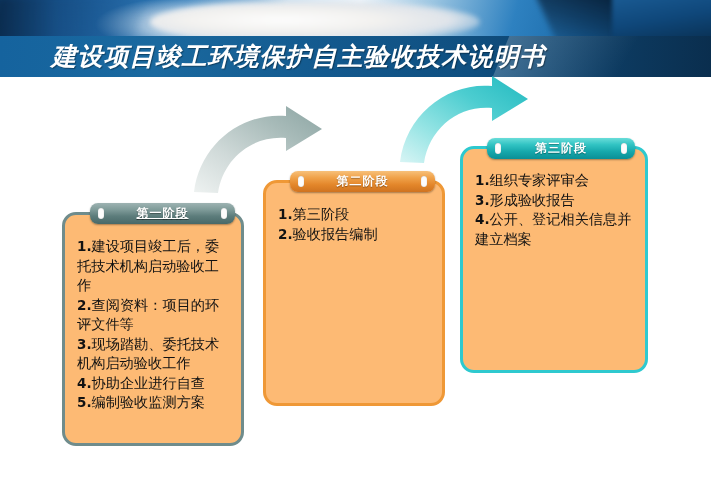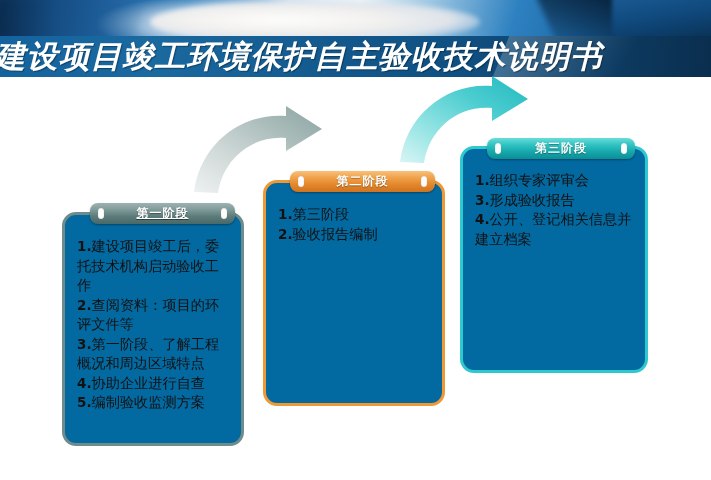--- a/index.html
+++ b/index.html
@@ -46,31 +46,31 @@
   }
   .banner .glow{
     position:absolute;right:30px;top:0;width:180px;height:41px;
     background:linear-gradient(100deg, rgba(255,255,255,0.22) 0%, rgba(255,255,255,0.0) 70%);
     transform:skewX(-22deg);
   }
   .banner-title{
     position:absolute;left:0;top:0;width:597px;height:41px;
     display:flex;align-items:center;justify-content:center;
     color:#ffffff;font-style:italic;font-weight:700;
-    font-size:31px;letter-spacing:1px;white-space:nowrap;
+    font-size:25px;letter-spacing:1px;white-space:nowrap;
     text-shadow:1px 1px 1px rgba(0,0,0,0.35);
   }
 
   
   .arrow-svg{position:absolute;pointer-events:none;}
   #arrow1{left:190px;top:104px;}
   #arrow2{left:396px;top:74px;}
 
   
-  .stage{position:absolute;background:#0369a1;border-style:solid;border-radius:14px;box-sizing:border-box;}
+  .stage{position:absolute;background:#fdba74;border-style:solid;border-radius:14px;box-sizing:border-box;}
   #stage1{left:62px;top:212px;width:182px;height:234px;border-width:3px;border-color:#6f8c8c;}
   #stage2{left:263px;top:180px;width:182px;height:226px;border-width:3px;border-color:#ef9836;}
   #stage3{left:460px;top:146px;width:188px;height:227px;border-width:3px;border-color:#2ec9cf;}
 
   .pill{
     position:absolute;height:21px;border-radius:8px;display:flex;align-items:center;justify-content:center;
     color:#ffffff;font-size:12px;font-weight:700;letter-spacing:1px;white-space:nowrap;
     box-shadow:0 1px 2px rgba(0,0,0,0.35);
   }
   .pill .hole{
@@ -137,21 +137,21 @@
         <stop offset="100%" stop-color="#21b9bf"></stop>
       </linearGradient>
     </defs>
     <path d="M4,88 C10,40 52,8 96,12 L96,2 L132,25 L96,47 L96,34 C62,31 33,55 28,89 Z" fill="url(#g2)"></path>
   </svg>
 
   <div class="stage" id="stage1">
     <div class="stage-body">
       <span class="line"><span class="num">1.</span><span>建设项目竣工后，委托技术机构启动验收工作</span></span>
       <span class="line"><span class="num">2.</span><span>查阅资料：项目的环评文件等</span></span>
-      <span class="line"><span class="num">3.</span><span>第一阶段、了解工程概况和周边区域特点</span></span>
+      <span class="line"><span class="num">3.</span><span>现场踏勘、委托技术机构启动验收工作</span></span>
       <span class="line"><span class="num">4.</span><span>协助企业进行自查</span></span>
       <span class="line"><span class="num">5.</span><span>编制验收监测方案</span></span>
     </div>
   </div>
   <div class="pill" id="pill1">
     <span class="hole l"></span>
     <span>第一阶段</span>
     <span class="hole r"></span>
   </div>
 

